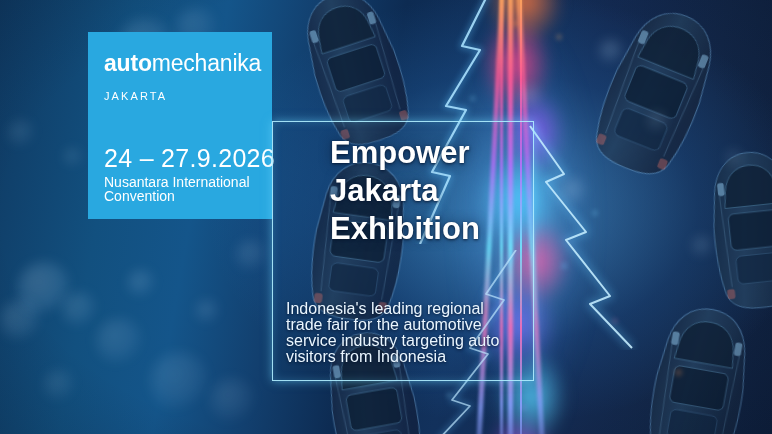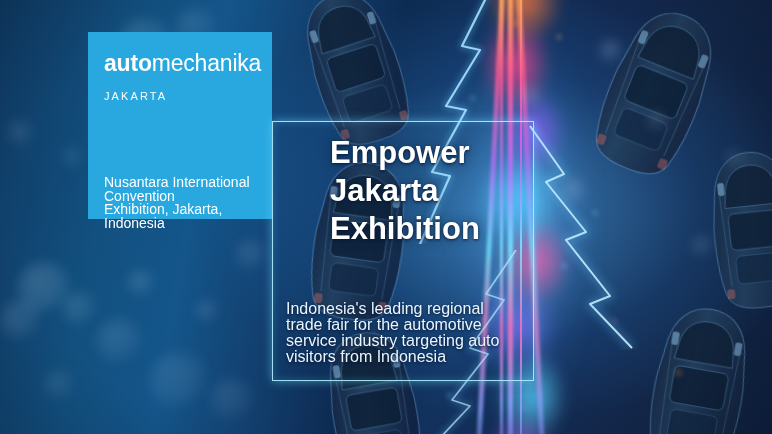--- a/index.html
+++ b/index.html
@@ -344,23 +344,23 @@
       <div class="bokeh" style="left: 520px; top: 404px; width: 7px; height: 7px; opacity: 0.5; background: radial-gradient(circle, rgb(180, 140, 255) 0%, rgba(180, 140, 255, 0) 72%); filter: blur(2.4px);"></div>
     </div>
   <div class="bg-layer bg-vignette"></div>
 
   <div id="brand-panel">
     <div id="logo-word">
       <span class="b">auto</span><span class="n">mechanika</span>
     </div>
     <div id="logo-sub">JAKARTA</div>
 
+    <div id="event-date">24 – 27.9.2026</div>
     <div id="event-venue">
       <div>Nusantara International Convention</div>
-      <div>Exhibition, Jakarta, Indonesia</div>
     </div>
   </div>
 
   <div id="message-frame"></div>
 
   <div id="headline">
     <div>Empower</div>
     <div>Jakarta</div>
     <div>Exhibition</div>
   </div>

